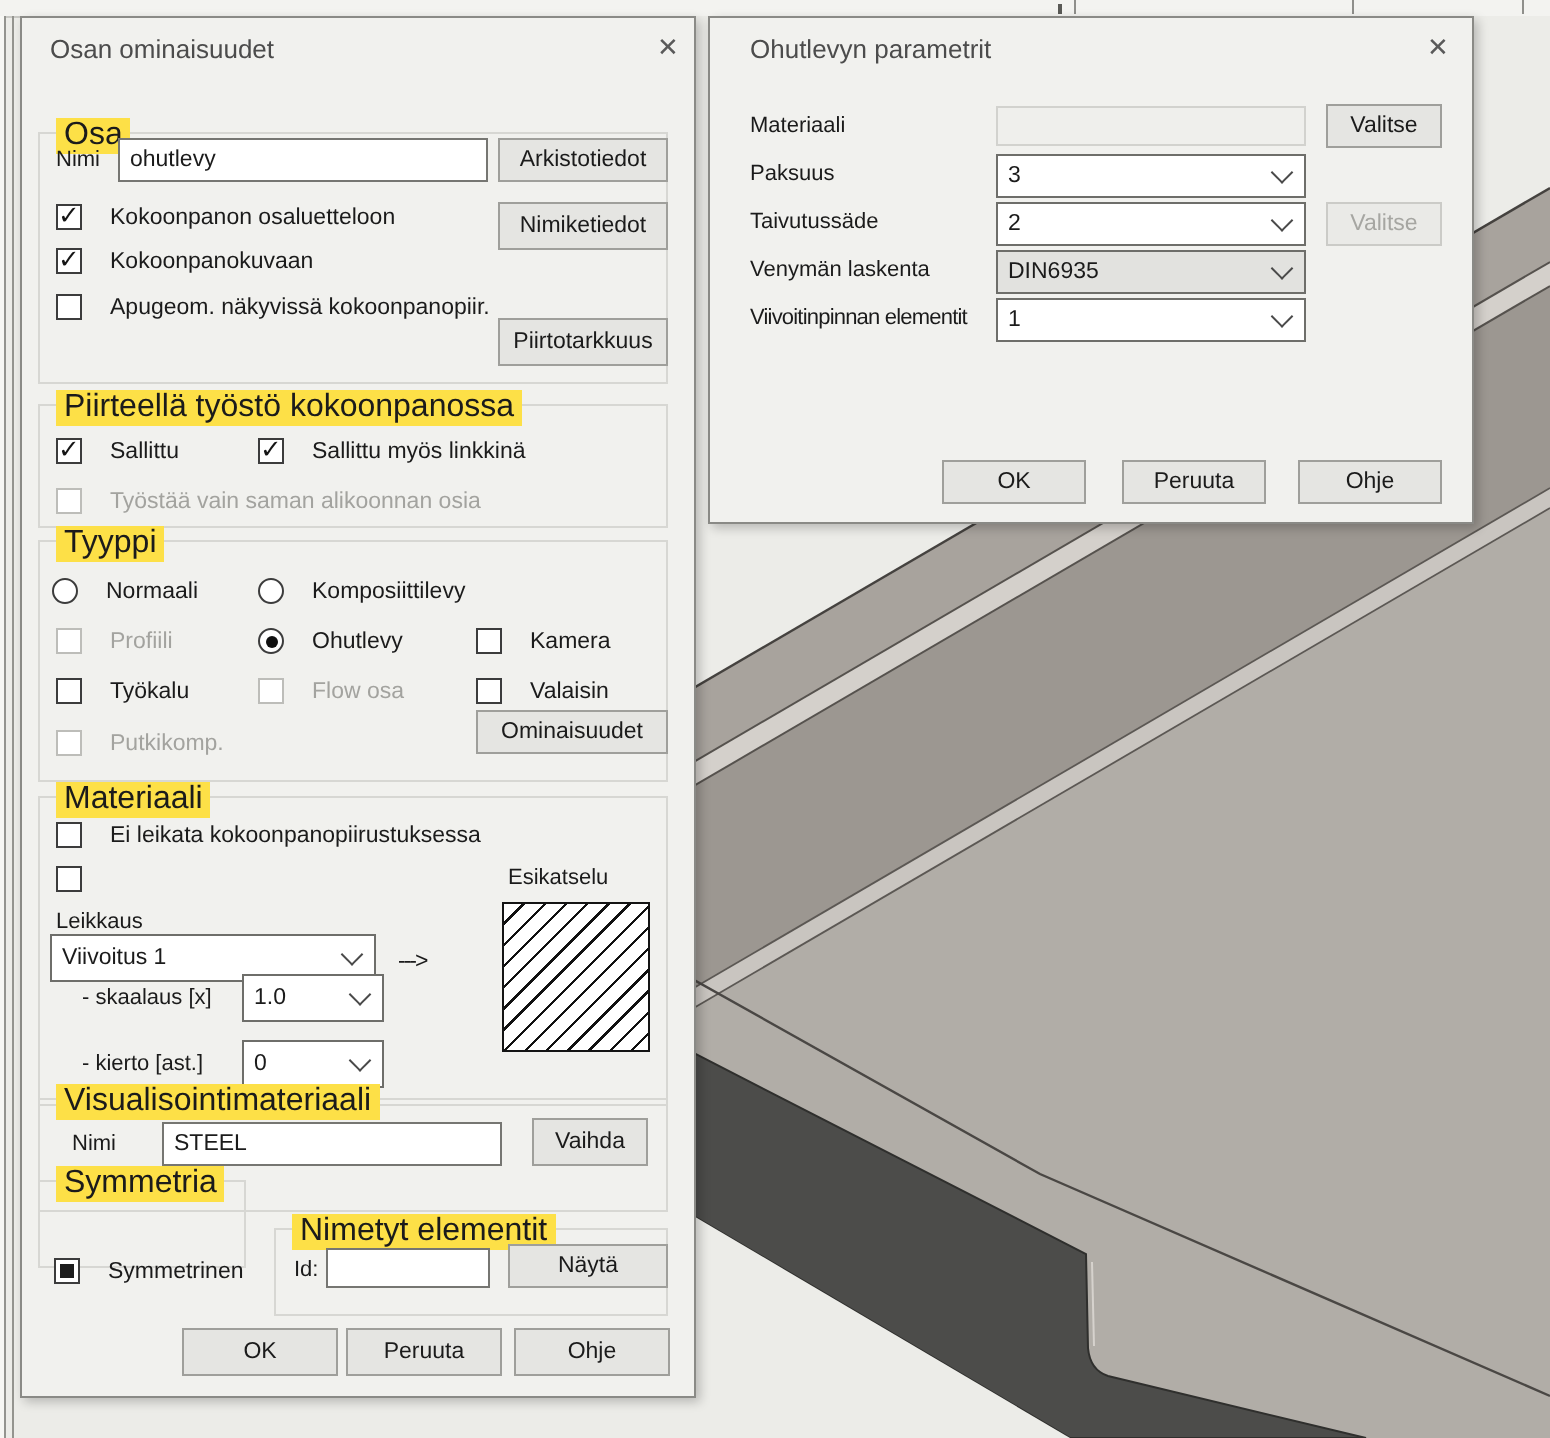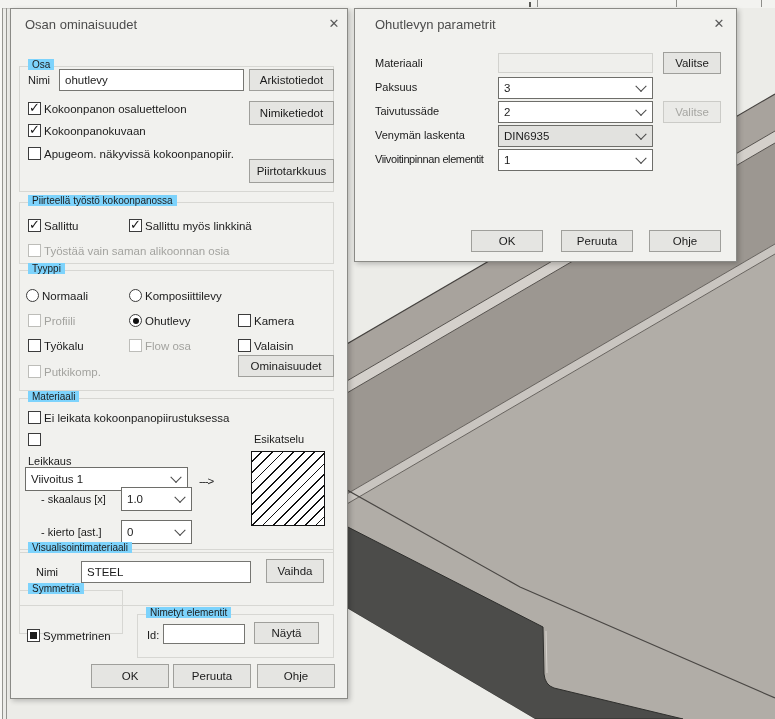--- a/index.html
+++ b/index.html
@@ -13,36 +13,36 @@
   .edgeline{position:absolute;top:8px;bottom:0;width:1px;background:#94948f;}
   .edgefill{position:absolute;top:8px;bottom:0;background:#F7F7F4;}
   
   .dlg{position:absolute;background:#F1F1EE;border:1px solid #8a8a86;
        box-shadow:2px 2px 5px rgba(0,0,0,.22);box-sizing:border-box;font-size:11.5px;z-index:5;}
   .titlebar{position:absolute;left:0;top:0;right:0;height:30px;}
   .dlg-title{position:absolute;left:14px;top:8px;font-size:13px;color:#4c4c4c;white-space:nowrap;}
   .close{position:absolute;top:6px;width:18px;height:18px;color:#5a5a5a;font-size:13px;
          line-height:18px;text-align:center;cursor:default;}
   .group{position:absolute;border:1px solid #D7D7D3;box-sizing:border-box;}
-  .glabel{position:absolute;top:-8px;left:8px;background:#7dd3fc;padding:0 4px;font-size:10px;white-space:nowrap;}
+  .glabel{position:absolute;top:-8px;left:8px;background:#fde047;padding:0 4px;font-size:16px;white-space:nowrap;}
   .lbl{position:absolute;height:16px;line-height:16px;white-space:nowrap;font-size:11px;}
   .tight{letter-spacing:-0.4px;}
   .input{position:absolute;background:#fff;border:1px solid #767672;box-sizing:border-box;
          display:flex;align-items:center;padding:0 5px;font-size:11.5px;overflow:hidden;}
   .input.disabled{background:#EFEFEC;border-color:#D2D2CE;}
   .btn{position:absolute;background:#E5E5E2;border:1px solid #9F9F9B;box-sizing:border-box;
        display:flex;align-items:center;justify-content:center;font-size:11.5px;color:#1b1b1b;cursor:default;}
   .btn.disabled{color:#A6A6A2;border-color:#CBCBC7;background:#EAEAE7;}
   .combo{position:absolute;background:#fff;border:1px solid #6e6e6a;box-sizing:border-box;
          display:flex;align-items:center;padding-left:5px;font-size:11.5px;}
   .combo.gray{background:#E2E2DF;}
   .chev{position:absolute;right:7px;top:50%;width:7px;height:7px;
         border-right:1.4px solid #4a4a4a;border-bottom:1.4px solid #4a4a4a;
         transform:translateY(-72%) rotate(45deg);}
-  .cb,.radio{position:absolute;display:flex;align-items:center;gap:3px;white-space:nowrap;font-size:11.5px;cursor:default;}
+  .cb,.radio{position:absolute;display:flex;align-items:center;gap:14px;white-space:nowrap;font-size:11.5px;cursor:default;}
   .cb .box{width:13px;height:13px;background:#fff;border:1px solid #3c3c3c;box-sizing:border-box;position:relative;flex:0 0 auto;}
   .radio .box{width:13px;height:13px;background:#fff;border:1px solid #3c3c3c;box-sizing:border-box;border-radius:50%;position:relative;flex:0 0 auto;}
   .cb.checked .box::before{content:"\2713";position:absolute;left:0px;top:-3px;font-size:13px;color:#151515;}
   .cb.mixed .box::before{content:"";position:absolute;left:2px;top:2px;right:2px;bottom:2px;background:#1d1d1d;}
   .radio.selected .box::before{content:"";position:absolute;left:2.5px;top:2.5px;width:6px;height:6px;border-radius:50%;background:#101010;}
   .cb.disabled .box{border-color:#BDBDB9;}
   .cb.disabled .t{color:#A3A39F;}
   .preview{position:absolute;background:#fff;border:1px solid #141414;box-sizing:border-box;
            background-image:repeating-linear-gradient(135deg,rgba(0,0,0,0) 0px,rgba(0,0,0,0) 6.3px,#111 6.3px,#111 7.5px);}
   .arrow{position:absolute;font-size:11.5px;color:#1b1b1b;letter-spacing:-1px;}
@@ -213,21 +213,21 @@
       <span class="t">Symmetrinen</span>
     </div>
 
     <div class="group" style="left:126px;top:605px;width:197px;height:44px">
       <div class="glabel">Nimetyt elementit</div>
     </div>
     <div class="lbl" style="left:136px;top:618px">Id:</div>
     <div class="input" style="left:152px;top:615px;width:82px;height:20px">
       <span></span>
     </div>
-    <div class="btn" style="left:243px;top:613px;width:65px;height:22px">Näytä</div>
+    <div class="btn" style="left:243px;top:613px;width:80px;height:22px">Näytä</div>
 
     <div class="btn" style="left:80px;top:655px;width:78px;height:24px">OK</div>
     <div class="btn" style="left:162px;top:655px;width:78px;height:24px">Peruuta</div>
     <div class="btn" style="left:246px;top:655px;width:78px;height:24px">Ohje</div>
   </div>
 
   <div class="dlg" style="left:354px;top:8px;width:383px;height:254px">
     <div class="titlebar"></div>
     <div class="dlg-title" style="left:20px">Ohutlevyn parametrit</div>
     <div class="close" style="left:355px">✕</div>

